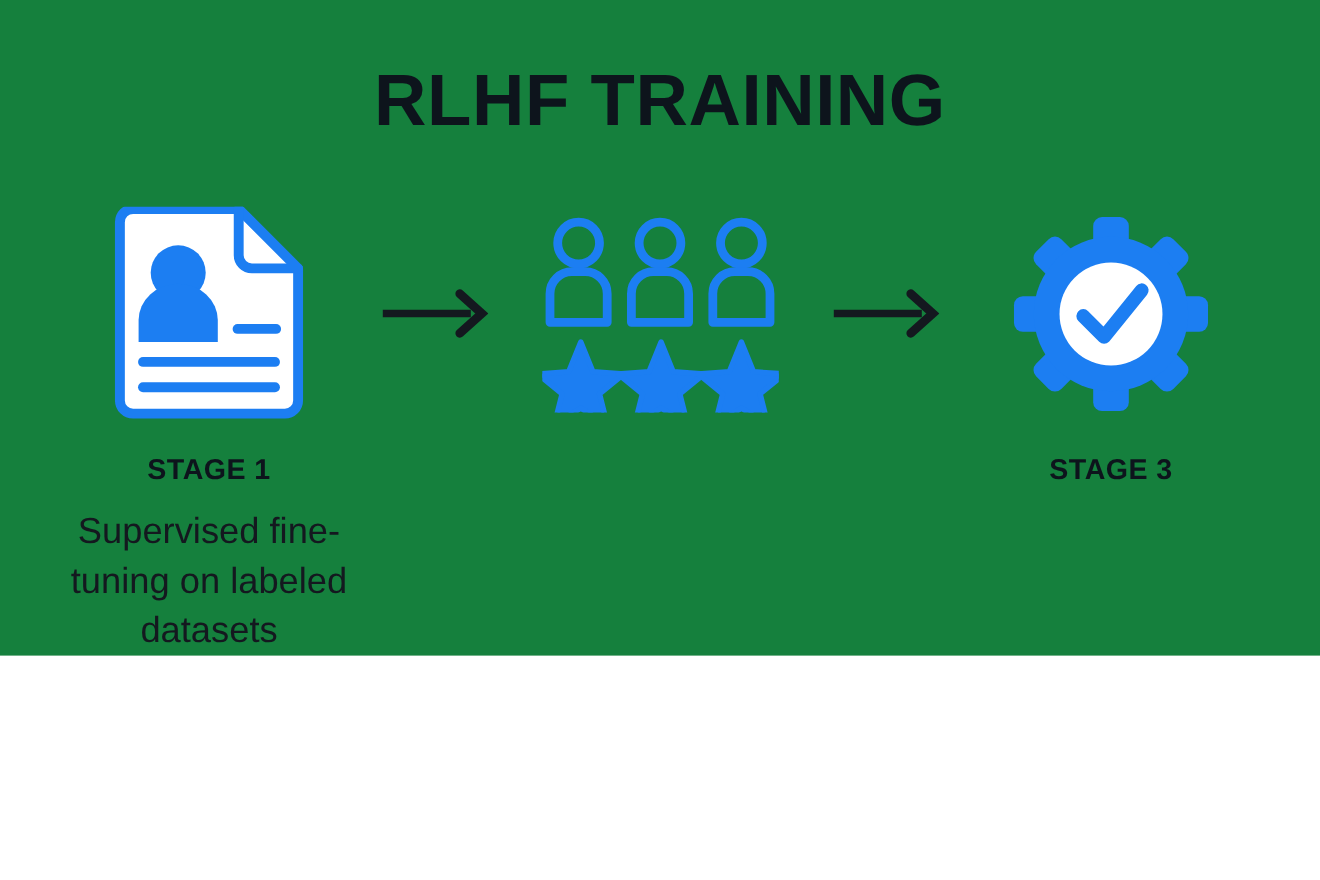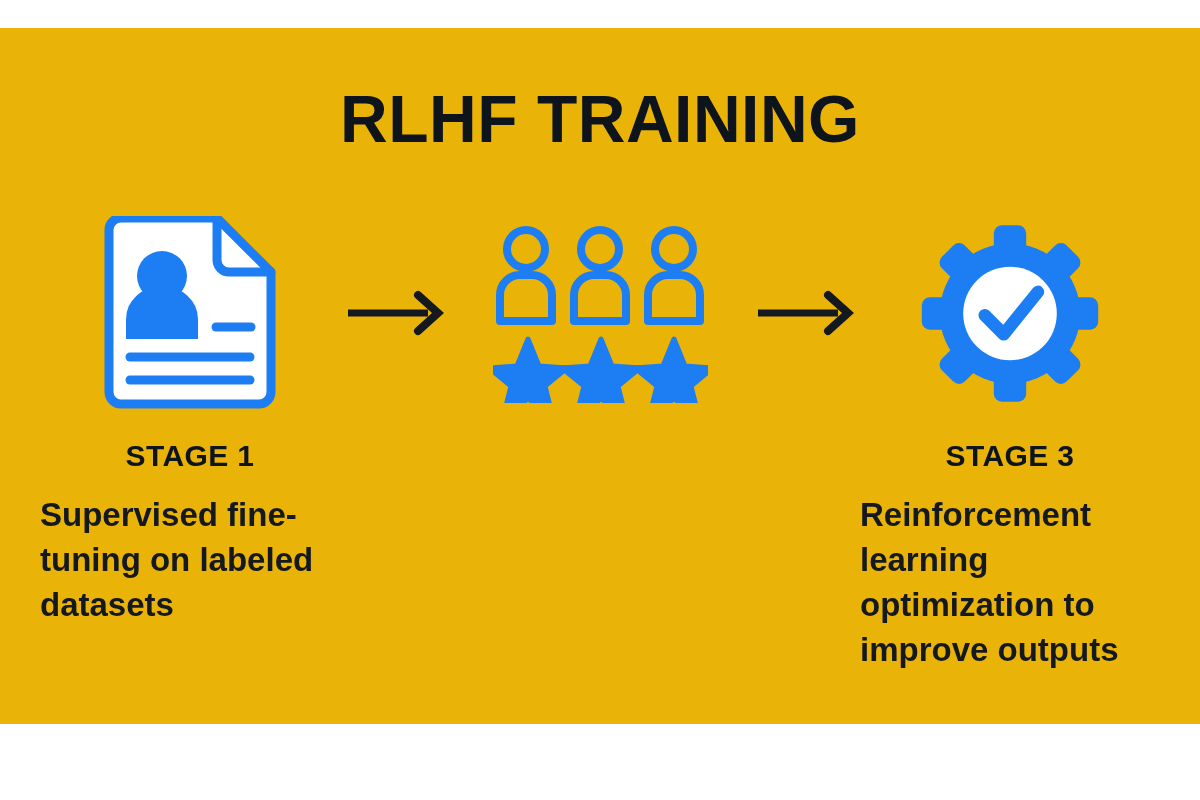--- a/index.html
+++ b/index.html
@@ -12,23 +12,22 @@
     height: 800px;
     overflow: hidden;
     font-family: "Liberation Sans", sans-serif;
     color: #0d141c;
     position: relative;
   }
 
   .canvas {
     position: relative;
     width: 1200px;
-    height: 696px;
-    background: #eab308;
-    margin-top: 28px;
+    height: 596px;
+    background: #15803d;
   }
 
   
   .title {
     position: absolute;
     top: 58px;
     left: 0;
     width: 1200px;
     text-align: center;
     font-size: 66px;
@@ -60,35 +59,35 @@
 
   .icon-box {
     height: 200px;
     width: 300px;
     display: flex;
     align-items: center;
     justify-content: center;
   }
 
   .stage-label {
-    font-size: 30px;
+    font-size: 26px;
     font-weight: bold;
     color: #0d141c;
     margin-top: 28px;
     letter-spacing: 0.4px;
     line-height: 1;
   }
 
   .stage-desc {
     font-size: 33px;
-    font-weight: bold;
+    font-weight: normal;
     color: #14181f;
     margin-top: 22px;
     line-height: 1.36;
-    text-align: left;
+    text-align: center;
     width: 300px;
   }
 
   
   .arrow-box {
     width: 110px;
     height: 200px;
     display: flex;
     align-items: center;
     justify-content: center;
@@ -194,17 +193,16 @@
             <rect x="154" y="82" width="44" height="36" rx="9" transform="rotate(45 100 100)"></rect>
           </g>
           <circle cx="100" cy="100" r="78" fill="#1c7ef2"></circle>
 
           <circle cx="100" cy="100" r="52" fill="#ffffff"></circle>
 
           <polyline points="72,102 93,123 131,76" fill="none" stroke="#1c7ef2" stroke-width="14" stroke-linecap="round" stroke-linejoin="round"></polyline>
         </svg>
       </div>
       <div class="stage-label">STAGE 3</div>
-      <div class="stage-desc">Reinforcement learning optimization to improve outputs</div>
     </div>
 
   </div>
 </div>
 
 </body></html>

